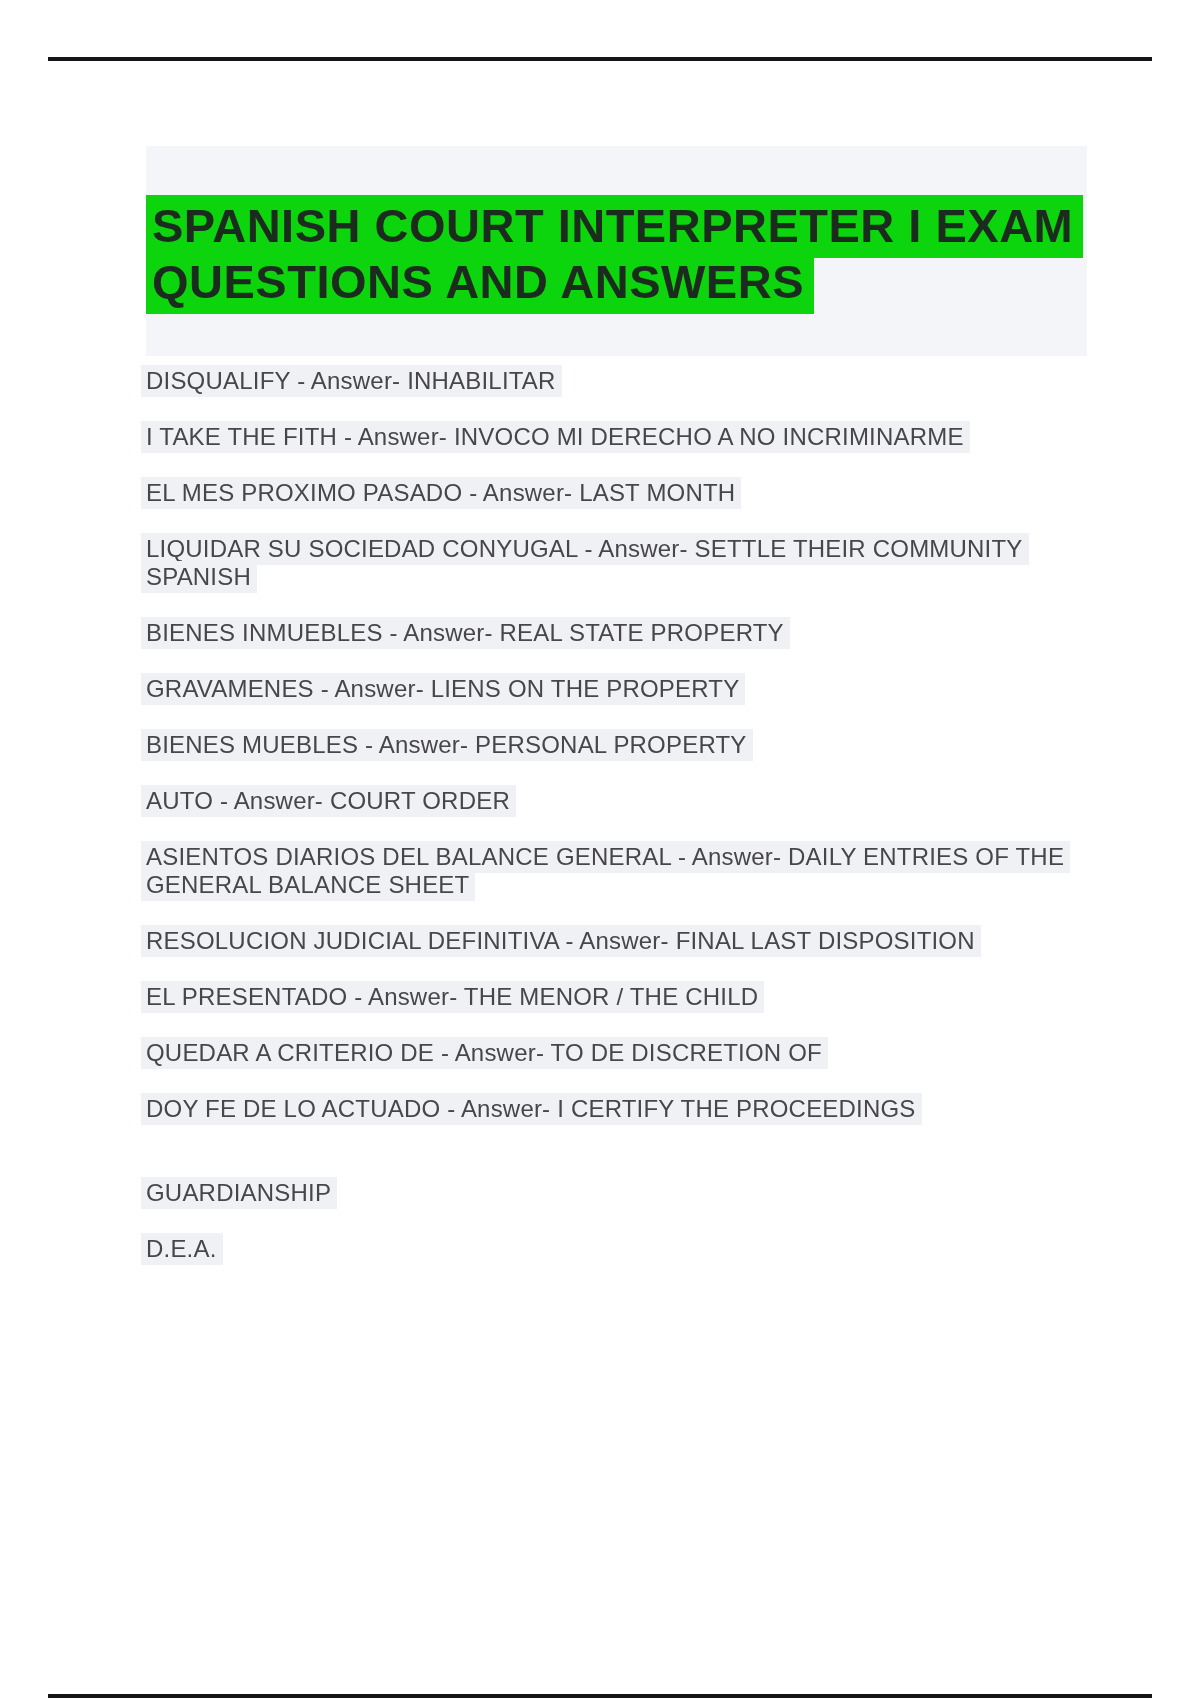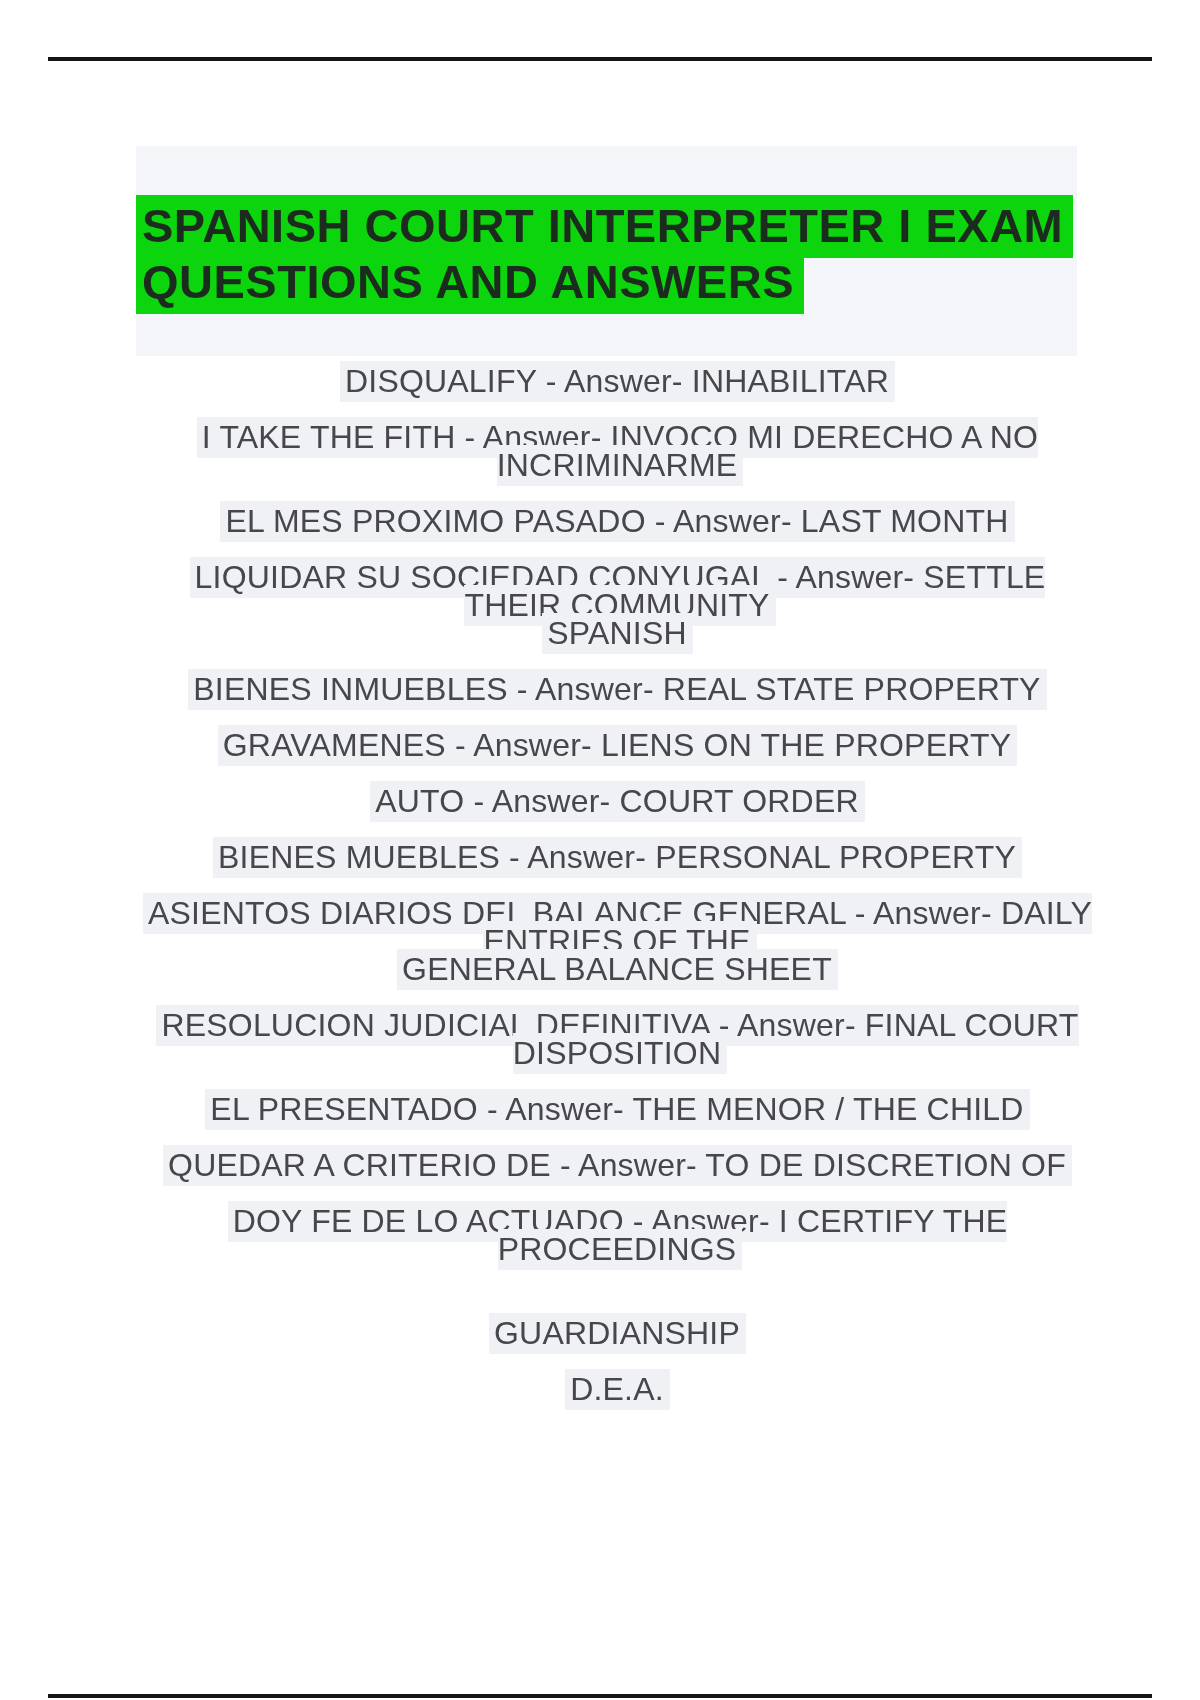--- a/index.html
+++ b/index.html
@@ -20,21 +20,21 @@
     left: 48px;
     width: 1104px;
     height: 4px;
     background: #141519;
   }
   .rule.top { top: 57px; }
   .rule.bottom { top: 1694px; }
 
   .title-box {
     position: absolute;
-    left: 136px;
+    left: 146px;
     top: 146px;
     width: 941px;
     height: 210px;
     background: #f4f5f8;
   }
   h1.doc-title {
     margin: 0;
     padding: 52px 0 0 0;
     font-size: 47px;
     line-height: 56px;
@@ -48,26 +48,25 @@
   }
 
   .content {
     position: absolute;
     left: 146px;
     top: 367px;
     width: 948px;
   }
   p.qa {
     margin: 0 0 28px 0;
-    font-size: 32px;
+    font-size: 24px;
     line-height: 28px;
     font-weight: 400;
     letter-spacing: 0.2px;
     color: #47474b;
-    text-align: center;
   }
   p.qa .hl {
     background: #f0f1f4;
     padding: 2px 6px 3px 5px;
     margin-left: -5px;
   }
 </style>
 </head>
 <body>
 
@@ -79,24 +78,24 @@
     <h1 class="doc-title"><span class="green">SPANISH COURT INTERPRETER I EXAM</span><br><span class="green">QUESTIONS AND ANSWERS</span></h1>
   </div>
 
   <div class="content">
     <p class="qa"><span class="hl">DISQUALIFY - Answer- INHABILITAR</span></p>
     <p class="qa"><span class="hl">I TAKE THE FITH - Answer- INVOCO MI DERECHO A NO INCRIMINARME</span></p>
     <p class="qa"><span class="hl">EL MES PROXIMO PASADO - Answer- LAST MONTH</span></p>
     <p class="qa"><span class="hl">LIQUIDAR SU SOCIEDAD CONYUGAL - Answer- SETTLE THEIR COMMUNITY</span><br><span class="hl">SPANISH</span></p>
     <p class="qa"><span class="hl">BIENES INMUEBLES - Answer- REAL STATE PROPERTY</span></p>
     <p class="qa"><span class="hl">GRAVAMENES - Answer- LIENS ON THE PROPERTY</span></p>
+    <p class="qa"><span class="hl">BIENES MUEBLES - Answer- PERSONAL PROPERTY</span></p>
     <p class="qa"><span class="hl">AUTO - Answer- COURT ORDER</span></p>
-    <p class="qa"><span class="hl">BIENES MUEBLES - Answer- PERSONAL PROPERTY</span></p>
     <p class="qa"><span class="hl">ASIENTOS DIARIOS DEL BALANCE GENERAL - Answer- DAILY ENTRIES OF THE</span><br><span class="hl">GENERAL BALANCE SHEET</span></p>
-    <p class="qa"><span class="hl">RESOLUCION JUDICIAL DEFINITIVA - Answer- FINAL COURT DISPOSITION</span></p>
+    <p class="qa"><span class="hl">RESOLUCION JUDICIAL DEFINITIVA - Answer- FINAL LAST DISPOSITION</span></p>
     <p class="qa"><span class="hl">EL PRESENTADO - Answer- THE MENOR / THE CHILD</span></p>
     <p class="qa"><span class="hl">QUEDAR A CRITERIO DE - Answer- TO DE DISCRETION OF</span></p>
     <p class="qa"><span class="hl">DOY FE DE LO ACTUADO - Answer- I CERTIFY THE PROCEEDINGS</span></p>
     <p class="qa"><br><span class="hl">GUARDIANSHIP</span></p>
     <p class="qa"><span class="hl">D.E.A.</span></p>
   </div>
 
   <div class="rule bottom"></div>
 
 </div>

